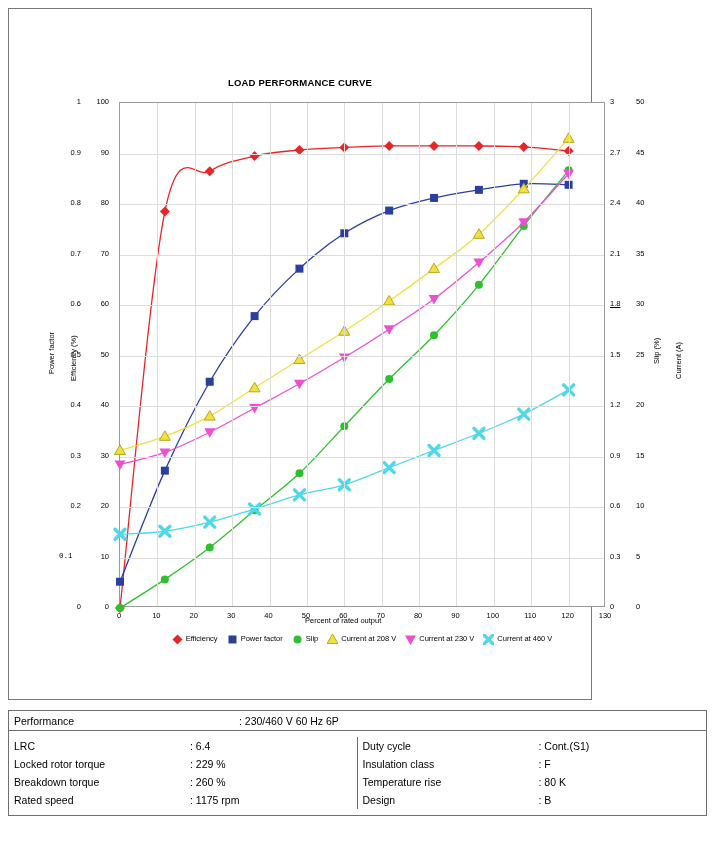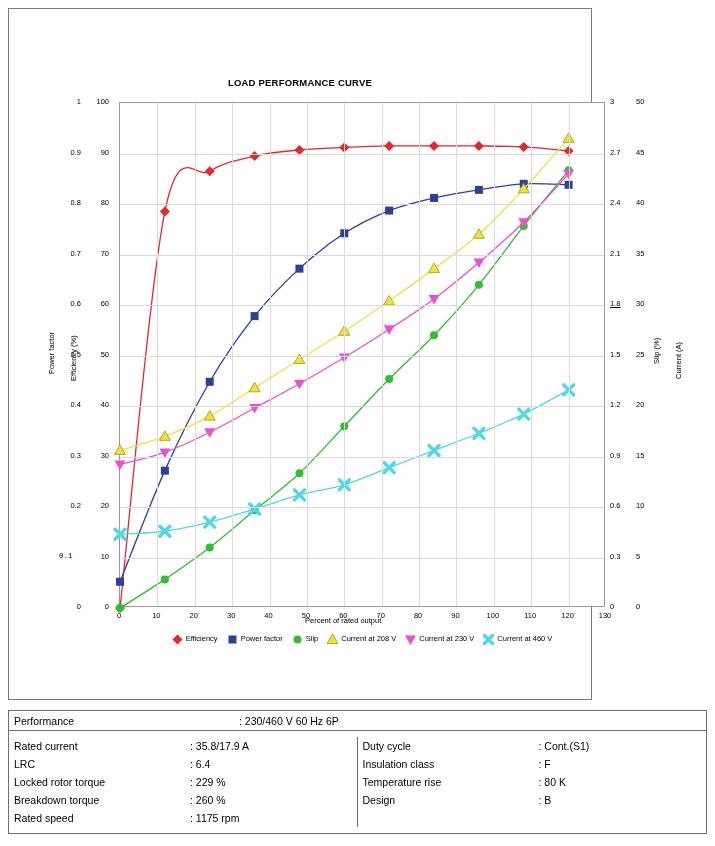--- a/index.html
+++ b/index.html
@@ -541,24 +541,20 @@
 
   <div class="table-panel">
     <div class="perf-row">
       <div class="k">Performance</div>
       <div class="v">: 230/460 V 60 Hz 6P</div>
     </div>
     <div class="spacer-row"></div>
     <div class="grid2">
       <div class="col left" id="col-left">
           <div class="drow">
-            <div class="k">Rated current</div>
-            <div class="v">: 35.8/17.9 A</div>
-          </div>
-          <div class="drow">
             <div class="k">LRC</div>
             <div class="v">: 6.4</div>
           </div>
           <div class="drow">
             <div class="k">Locked rotor torque</div>
             <div class="v">: 229 %</div>
           </div>
           <div class="drow">
             <div class="k">Breakdown torque</div>
             <div class="v">: 260 %</div>

